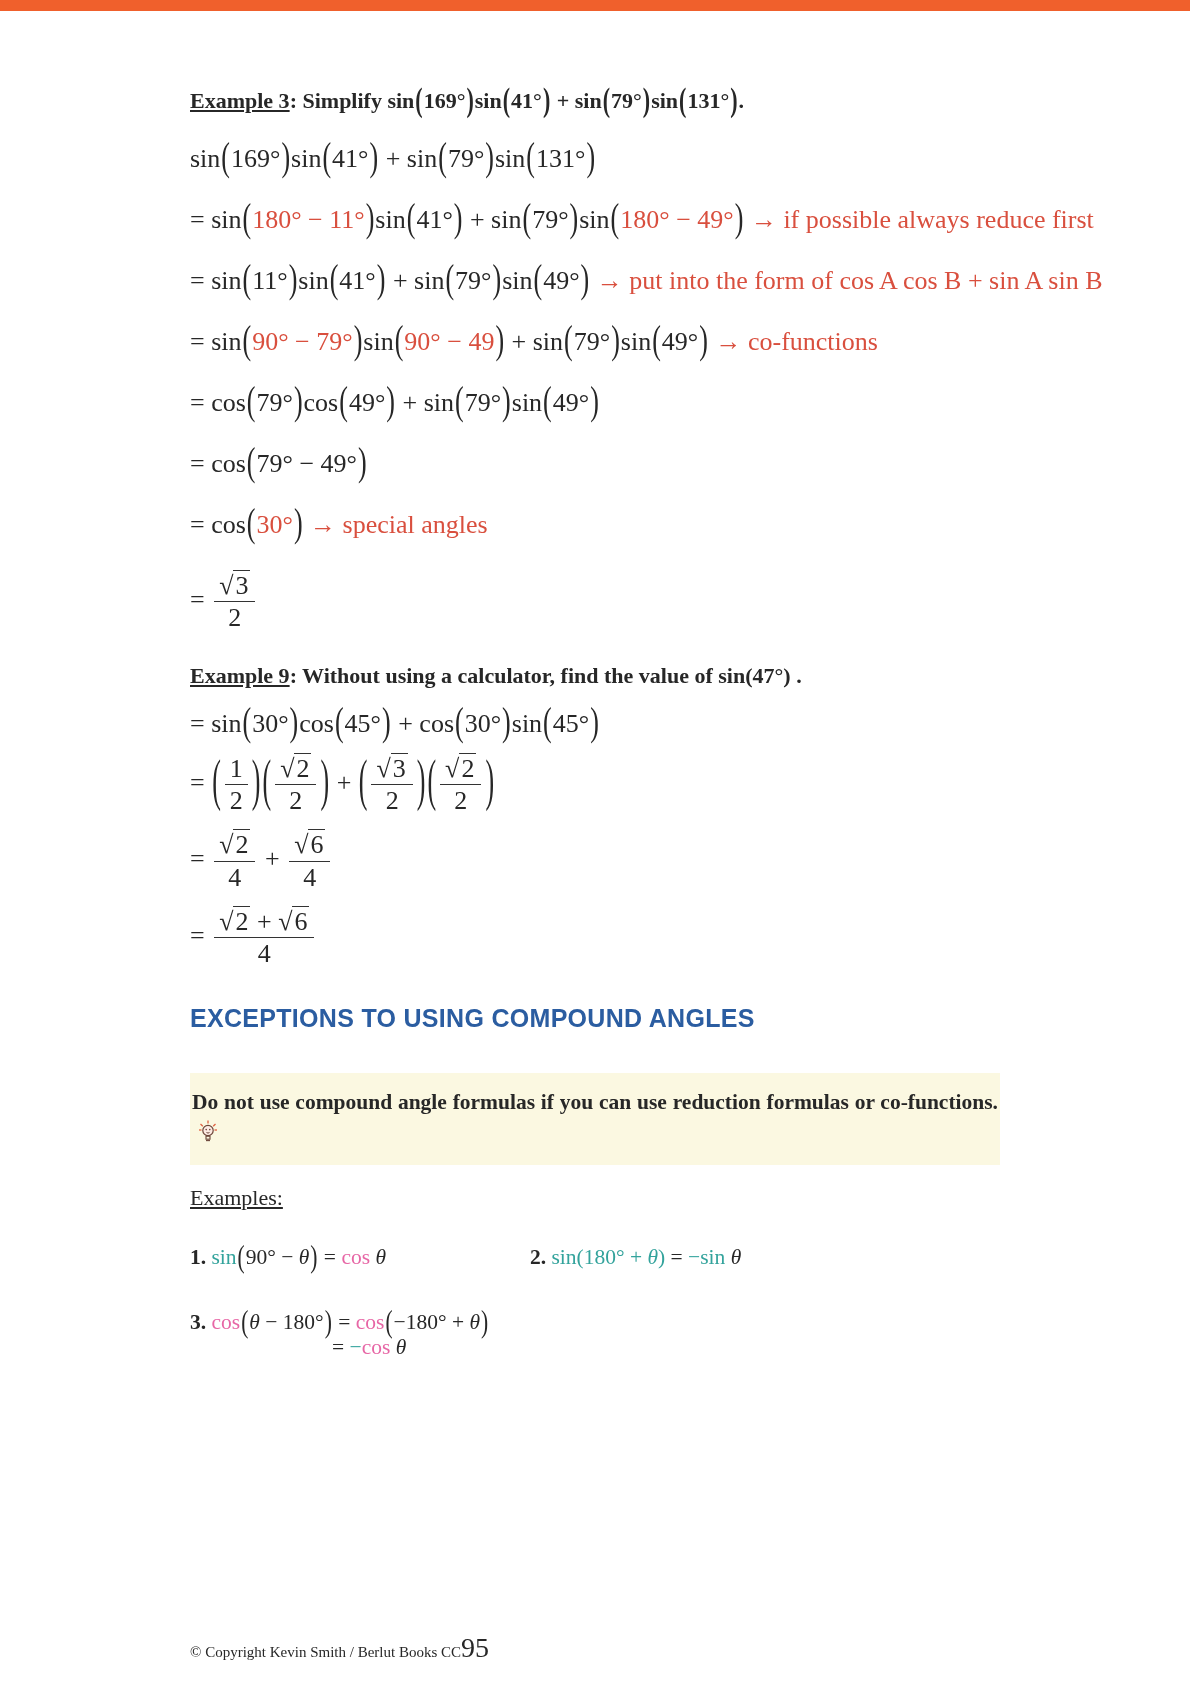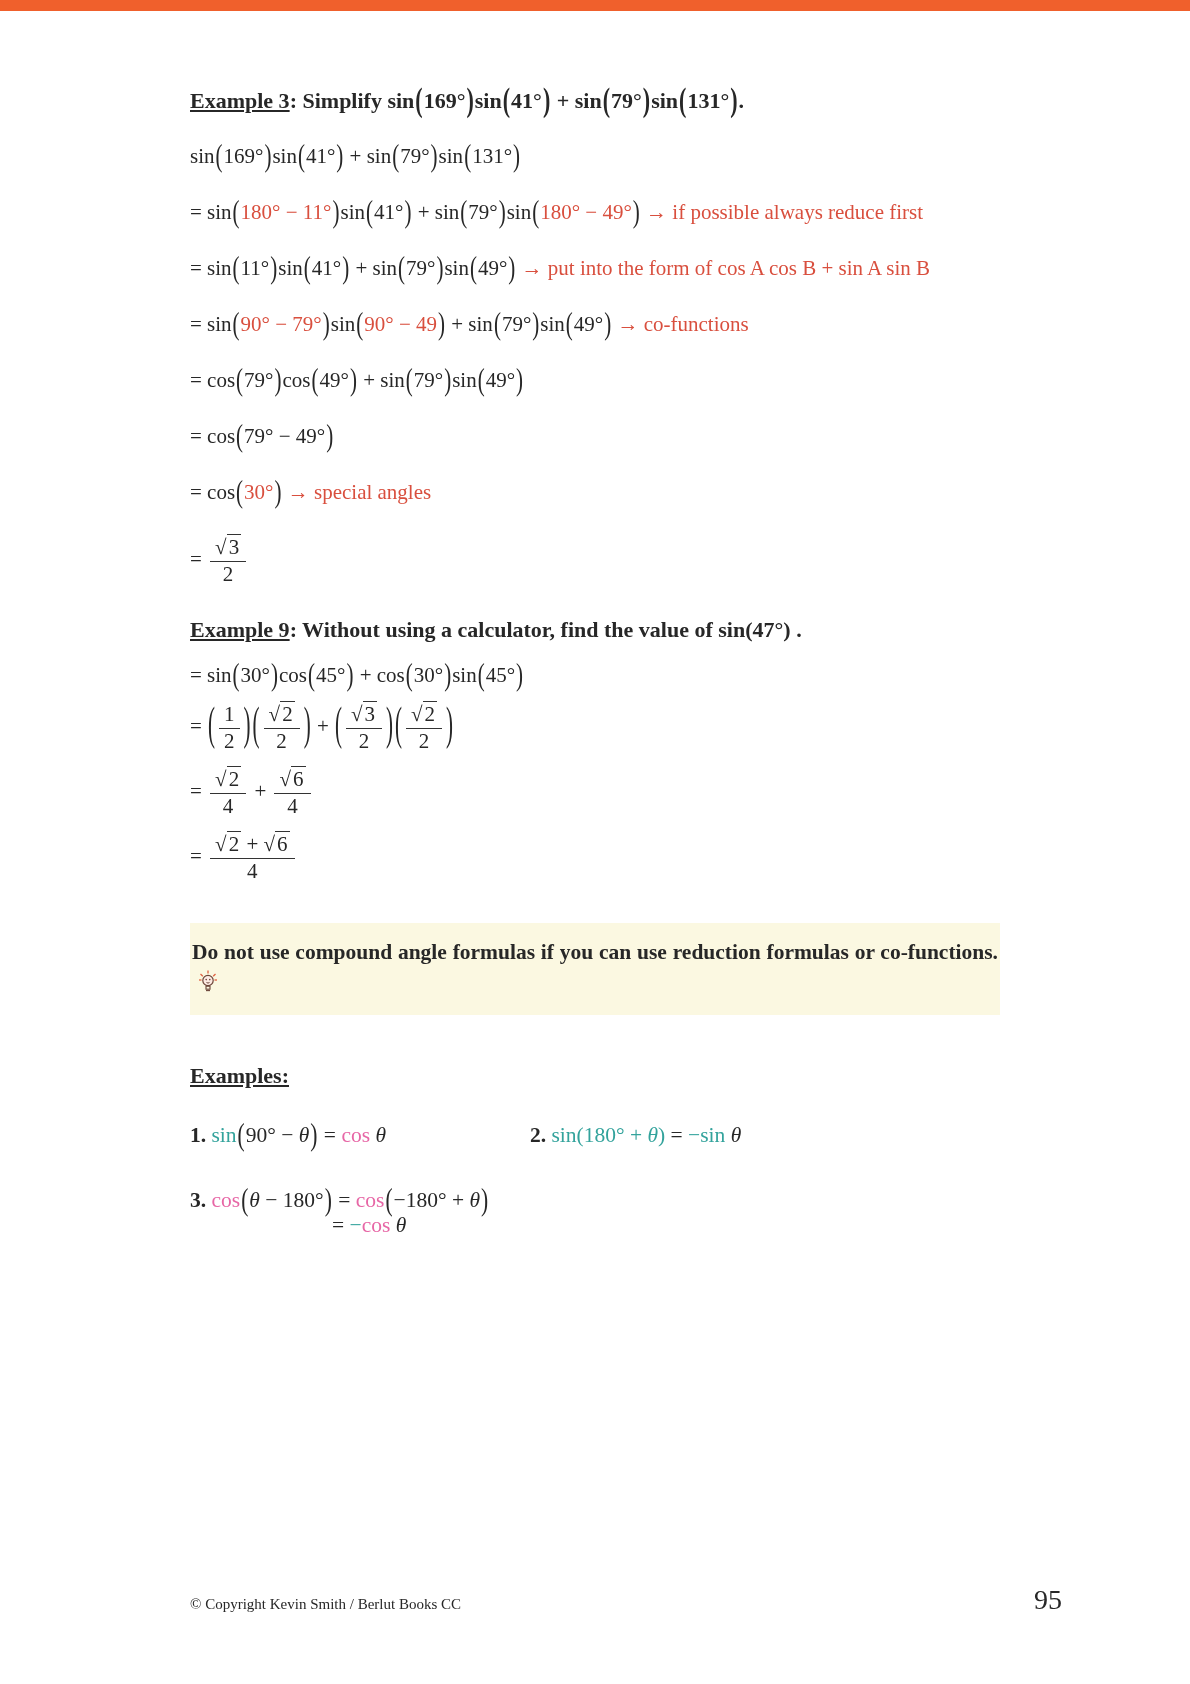--- a/index.html
+++ b/index.html
@@ -5,21 +5,21 @@
   html,body{margin:0;padding:0}
   body{position:relative;width:1190px;height:1684px;background:#ffffff;
        font-family:"Liberation Serif",serif;color:#272727;overflow:hidden}
   .topbar{position:absolute;top:0;left:0;right:0;height:11px;background:var(--c-topbar)}
   .content{position:absolute;left:190px;top:88px;width:860px}
 
   .mhead{font-size:22px;font-weight:bold;margin-bottom:30px;white-space:nowrap}
   .mhead .paren{font-weight:bold}
   .u{text-decoration:underline}
 
-  .mline{font-size:21px;margin-bottom:31px;white-space:nowrap}
+  .mline{font-size:26px;margin-bottom:31px;white-space:nowrap}
   .ex4 .mline{margin-bottom:15px}
   .ex4h{margin-top:14px;margin-bottom:20px}
 
   .red{color:var(--c-red)} .teal{color:var(--c-teal)} .pink{color:var(--c-pink)}
   .bold{font-weight:bold} .ital{font-style:italic}
 
   .paren{display:inline-block;transform:scaleY(1.5);transform-origin:50% 55%;
          padding:0 1px;font-weight:400}
   .paren.lg{transform:scaleY(2.2)}
 
@@ -30,29 +30,29 @@
   .sqrt{white-space:nowrap}
   .sqrt .rad{border-top:1.5px solid #333;padding:0 2px}
 
   .section-title{font-family:"Liberation Sans",sans-serif;font-weight:bold;
         color:var(--c-blue);font-size:25px;letter-spacing:.3px;margin:36px 0 0 0}
 
   .note{background:var(--c-cream);width:806px;padding:14px 2px 16px;margin-top:40px;
         font-weight:bold;font-size:21.5px;line-height:1.45;text-align:justify}
   .bulb{vertical-align:-4px;margin-left:6px}
 
-  .exlabel{margin-top:48px;font-size:22px;font-weight:bold;text-decoration:underline}
+  .exlabel{margin-top:20px;font-size:22px;font-weight:normal;text-decoration:underline}
   .ex-row{display:flex;margin-top:34px}
   .ex-row .one{width:340px}
   .ex-item{font-size:21.5px;white-space:nowrap}
   .three{margin-top:40px}
   .threeb{margin-left:142px}
 
-  footer{position:absolute;left:190px;top:1584px;width:872px;display:flex;
-         justify-content:space-between;align-items:baseline}
+  footer{position:absolute;left:190px;top:1632px;width:872px;display:flex;
+         justify-content:flex-start;align-items:baseline}
   .copyright{font-size:15px}
   .pagenum{font-size:28px}
 </style>
 </head>
 <body>
 
 <div class="topbar"></div>
 
 <main class="content">
 
@@ -93,20 +93,21 @@
         </span><span class="seg"> + </span><span class="frac">
           <span class="num"><span class="sqrt"><span>√</span><span class="rad">6</span></span></span>
           <span class="den"><span class="seg">4</span></span>
         </span></div>
       <div class="mline"><span class="seg">= </span><span class="frac">
           <span class="num"><span class="sqrt"><span>√</span><span class="rad">2</span></span><span class="seg"> + </span><span class="sqrt"><span>√</span><span class="rad">6</span></span></span>
           <span class="den"><span class="seg">4</span></span>
         </span></div>
     </div>
 
+  <h2 class="section-title">EXCEPTIONS TO USING COMPOUND ANGLES</h2>
 
   <div class="note">
     <span>Do not use compound angle formulas if you can use reduction formulas or co-functions.</span><svg class="bulb" width="20" height="24" viewBox="0 0 20 24">
       <g stroke="#e06040" stroke-width="1.3">
         <line x1="10" y1="0.5" x2="10" y2="3.5"></line>
         <line x1="2.5" y1="4" x2="4.8" y2="6.2"></line>
         <line x1="17.5" y1="4" x2="15.2" y2="6.2"></line>
         <line x1="1" y1="10" x2="3.5" y2="10"></line>
         <line x1="19" y1="10" x2="16.5" y2="10"></line>
       </g>

